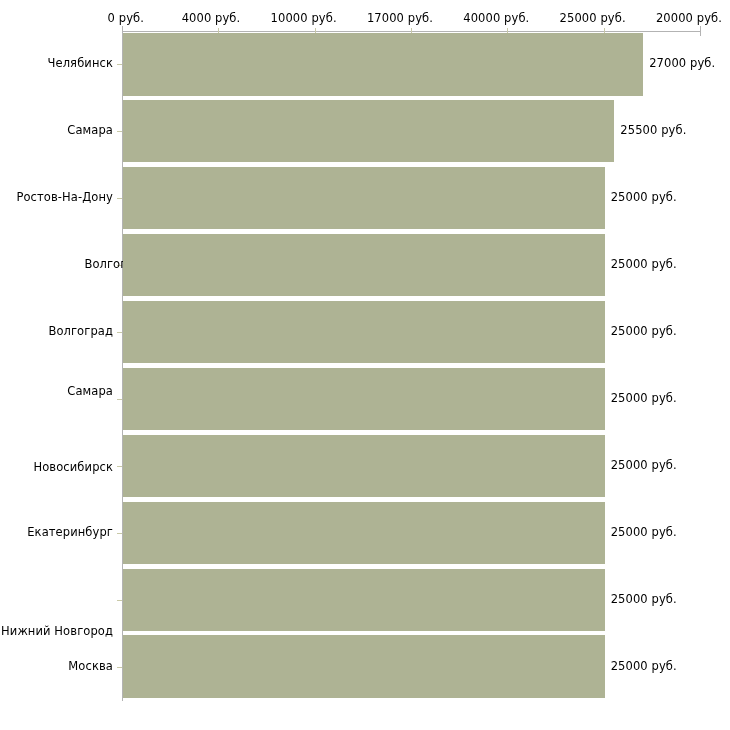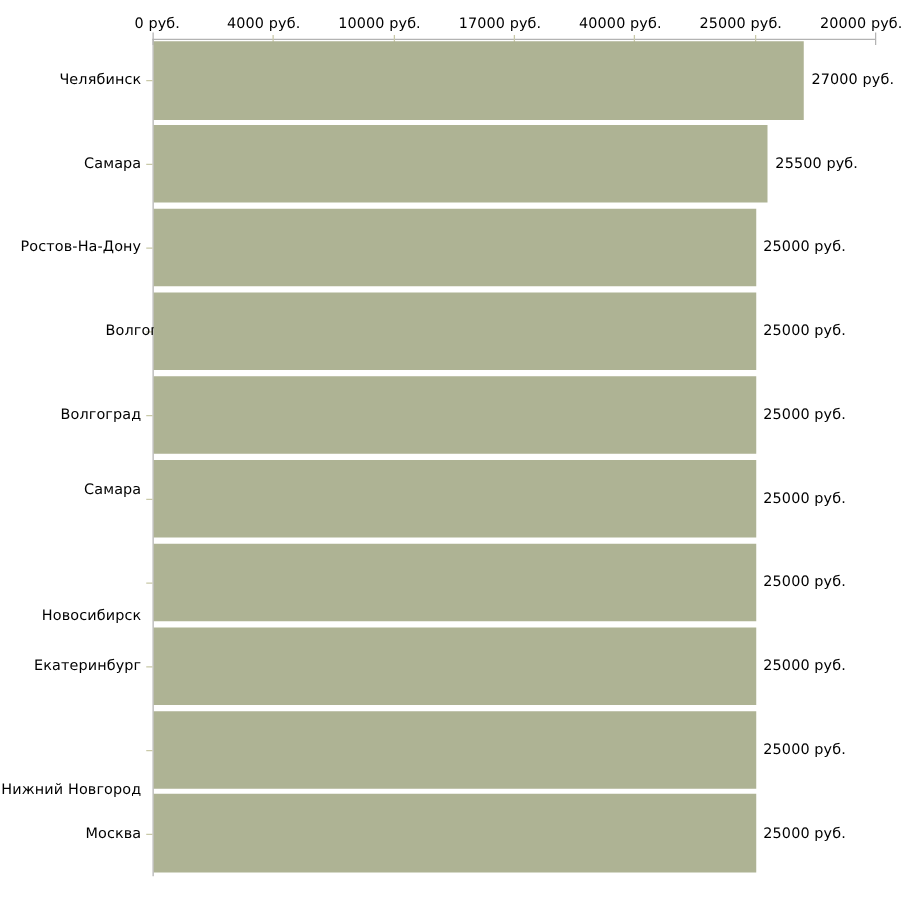--- a/index.html
+++ b/index.html
@@ -123,21 +123,21 @@
       <div class="y-tick-label" style="top: 123.35px;">Самара</div>
       <div class="y-tick" style="top: 198px;"></div>
       <div class="y-tick-label" style="top: 190.25px;">Ростов-На-Дону</div>
       <div class="y-tick" style="top: 265px;"></div>
       <div class="y-tick-label" style="top: 257.15px; margin-left: 36px;">Волгоград</div>
       <div class="y-tick" style="top: 332px;"></div>
       <div class="y-tick-label" style="top: 324.05px;">Волгоград</div>
       <div class="y-tick" style="top: 399px;"></div>
       <div class="y-tick-label" style="top: 384px;">Самара</div>
       <div class="y-tick" style="top: 466px;"></div>
-      <div class="y-tick-label" style="top: 485px;">Новосибирск</div>
+      <div class="y-tick-label" style="top: 460px;">Новосибирск</div>
       <div class="y-tick" style="top: 533px;"></div>
       <div class="y-tick-label" style="top: 524.75px;">Екатеринбург</div>
       <div class="y-tick" style="top: 600px;"></div>
       <div class="y-tick-label" style="top: 624px;">Нижний Новгород</div>
       <div class="y-tick" style="top: 667px;"></div>
       <div class="y-tick-label" style="top: 658.55px;">Москва</div>
     </div>
   <div id="bars-layer">
       <div class="bar" style="top: 33.3415px; height: 62.217px; width: 520.2px; background: rgb(174, 179, 148);"></div>
       <div class="bar-value-label" style="left: 649.2px; top: 56.45px;">27000 руб.</div>

